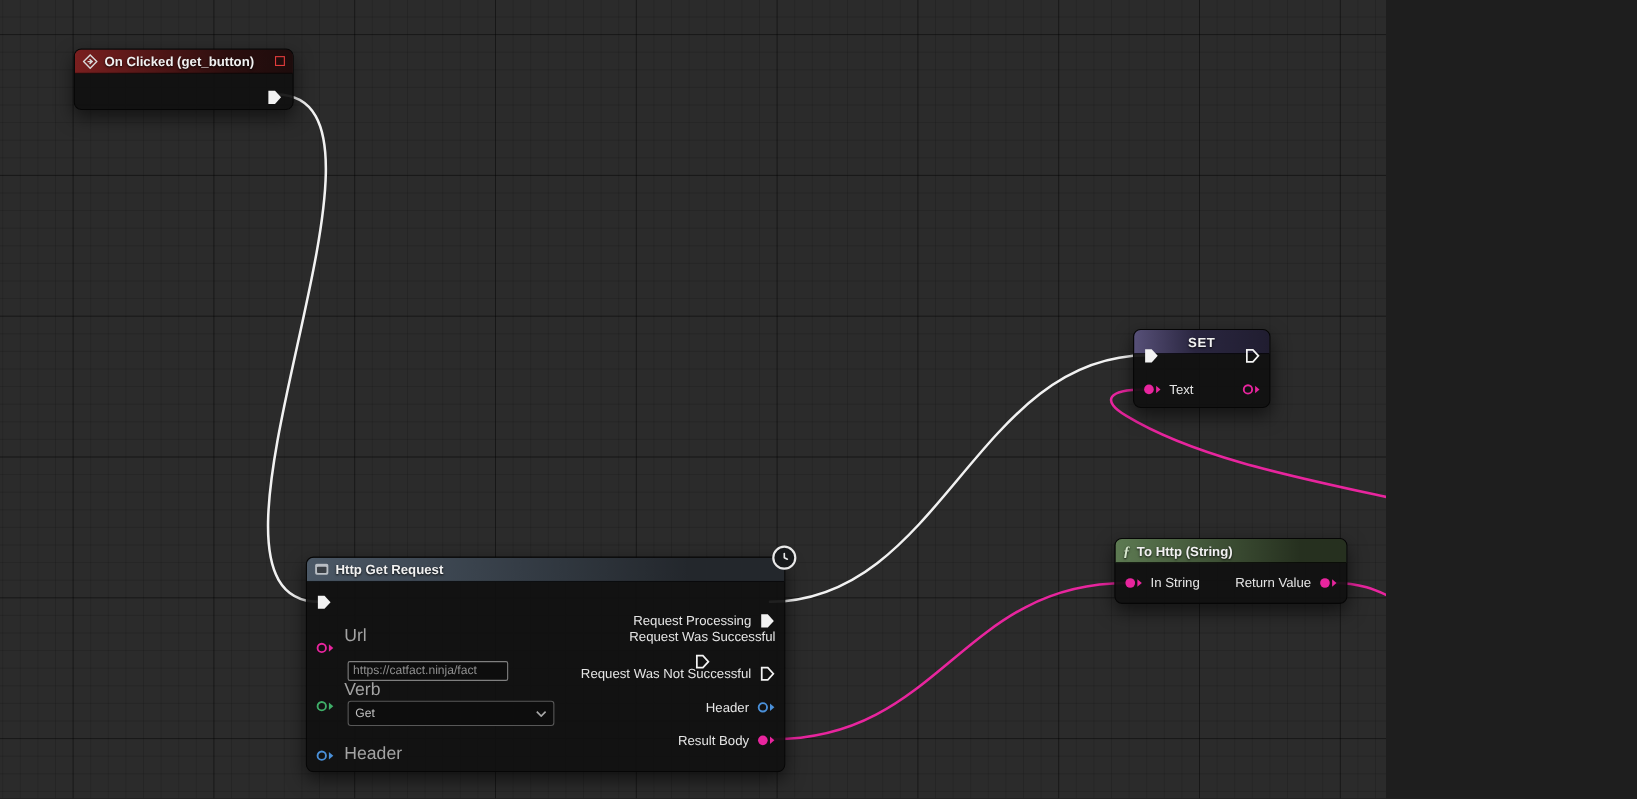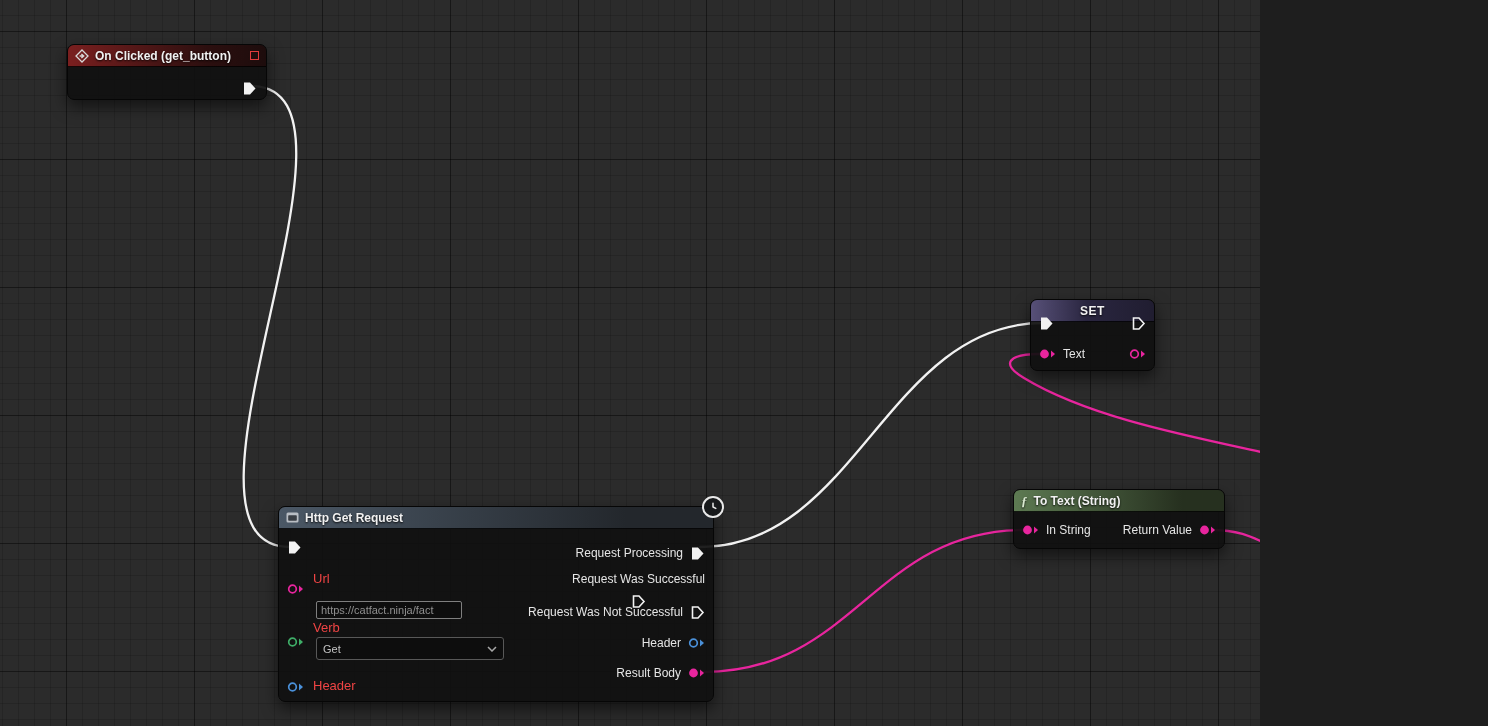--- a/index.html
+++ b/index.html
@@ -37,21 +37,21 @@
     text-shadow:0 1px 2px rgba(0,0,0,.9); white-space:nowrap;
   }
   .hdr-event    { background:linear-gradient(90deg, var(--c-event_header) 0%, #2c0f0f 70%, #1d0c0c 100%); }
   .hdr-function { background:linear-gradient(90deg, var(--c-function_header) 0%, #23272c 80%); }
   .hdr-set      { background:linear-gradient(90deg, var(--c-set_header) 0%, #2a2640 45%, #201d30 100%); justify-content:center; letter-spacing:.5px; }
   .hdr-pure     { background:linear-gradient(90deg, var(--c-pure_header) 0%, #26301f 80%); }
 
   .prow { position:absolute; display:flex; align-items:center; gap:7px; height:18px; font-size:12px; color:#e5e5e5; }
   .plabel { white-space:nowrap; line-height:16px; }
   .pin-abs { position:absolute; line-height:0; }
-  .field-label { position:absolute; font-size:13px; color:#ef4444; line-height:16px; }
+  .field-label { position:absolute; font-size:16px; color:#a3a3a3; line-height:16px; }
 
   .text-input {
     position:absolute; background:#0d0d0d; border:1px solid #7f7f7f; border-radius:2px;
     color:#8f8f8f; font-size:11px; padding:0 4px; font-family:inherit; outline:none;
   }
   .combo {
     position:absolute; background:#0d0d0d; border:1px solid #585858; border-radius:3px;
     color:#c2c2c2; font-size:11px; display:flex; align-items:center;
     justify-content:space-between; padding:0 6px;
   }
@@ -161,21 +161,21 @@
       </span>
     </div>
 
     <span class="field-label" style="left:34px; top:171px;">Header</span>
     <span class="pin-abs c-obj" style="left:8px; top:174px;">
       <svg width="17" height="12">
           <use href="#data-hollow"></use>
         </svg>
     </span>
 
-    <div class="prow" style="right:8px; top:37px;padding-left:24px;">
+    <div class="prow" style="right:8px; top:48px;padding-left:24px;">
       <span class="plabel">Request Processing</span>
       <span class="hico c-exec"><svg width="15" height="15">
             <use href="#exec-filled"></use>
           </svg></span>
     </div>
     <div class="prow" style="right:8px; top:64px;flex-direction:column;">
       <span class="plabel">Request Was Successful</span>
       <span class="hico c-exec"><svg width="15" height="15">
             <use href="#exec-hollow"></use>
           </svg></span>
@@ -223,21 +223,21 @@
     <span class="pin-abs c-str" style="right:8px; top:48px;">
       <svg width="17" height="12">
           <use href="#data-hollow"></use>
         </svg>
     </span>
   </div>
 
   <div class="node" style="left:1013px; top:489px; width:212px; height:60px;">
     <div class="hdr hdr-pure">
       <span class="fico">ƒ</span>
-      <span class="plabel">To Text (String)</span>
+      <span class="plabel">To Http (String)</span>
     </div>
     <div class="prow" style="left:8px; top:31px;">
       <span class="hico c-str"><svg width="17" height="12">
             <use href="#data-filled"></use>
           </svg></span>
       <span class="plabel">In String</span>
     </div>
     <div class="prow" style="right:8px; top:31px;padding-left:36px;">
       <span class="plabel">Return Value</span>
       <span class="hico c-str"><svg width="17" height="12">

